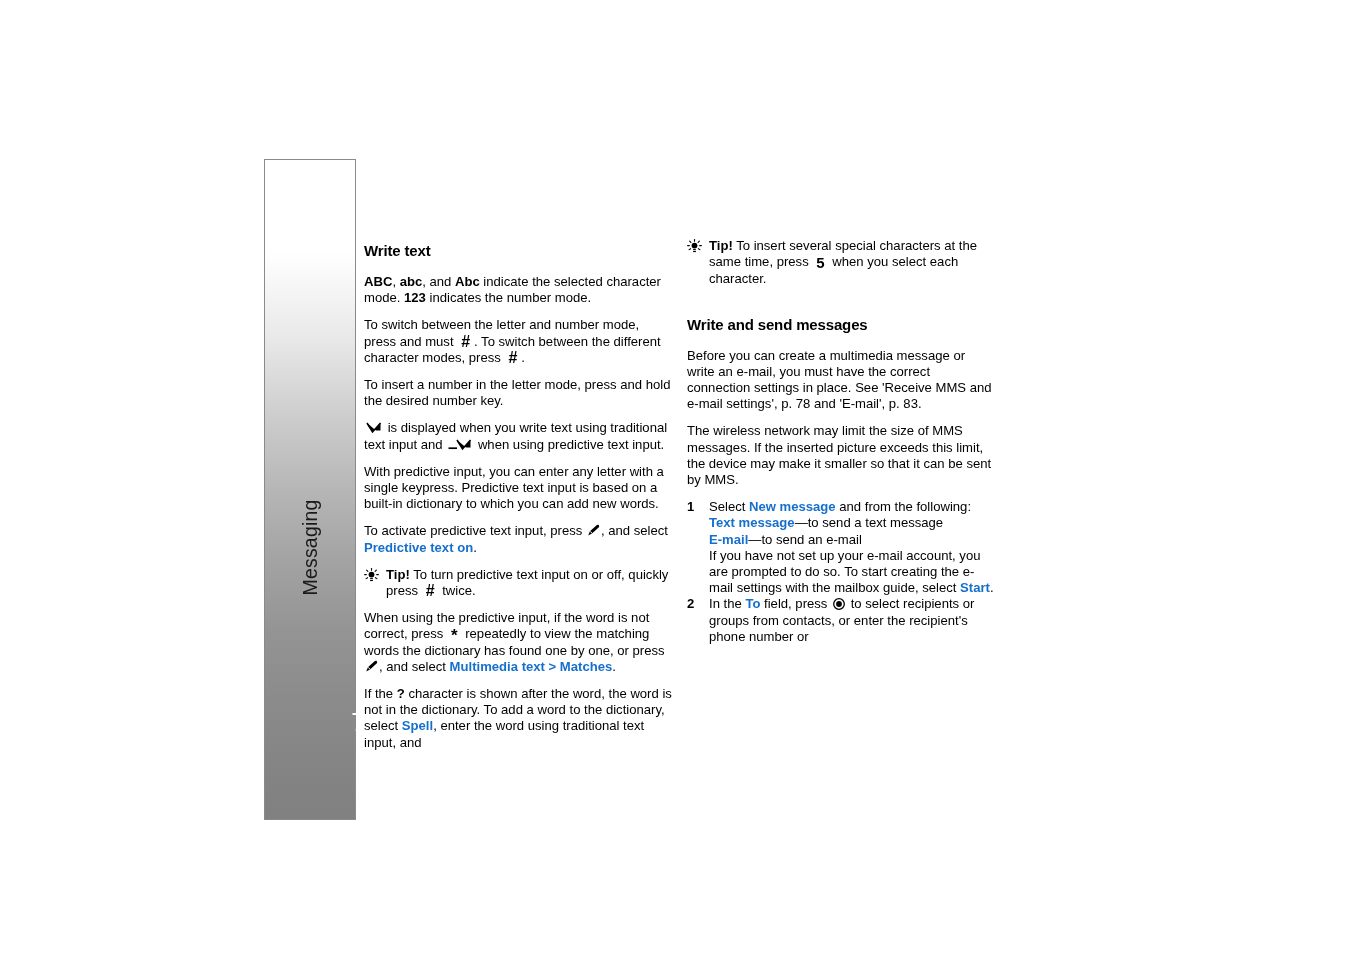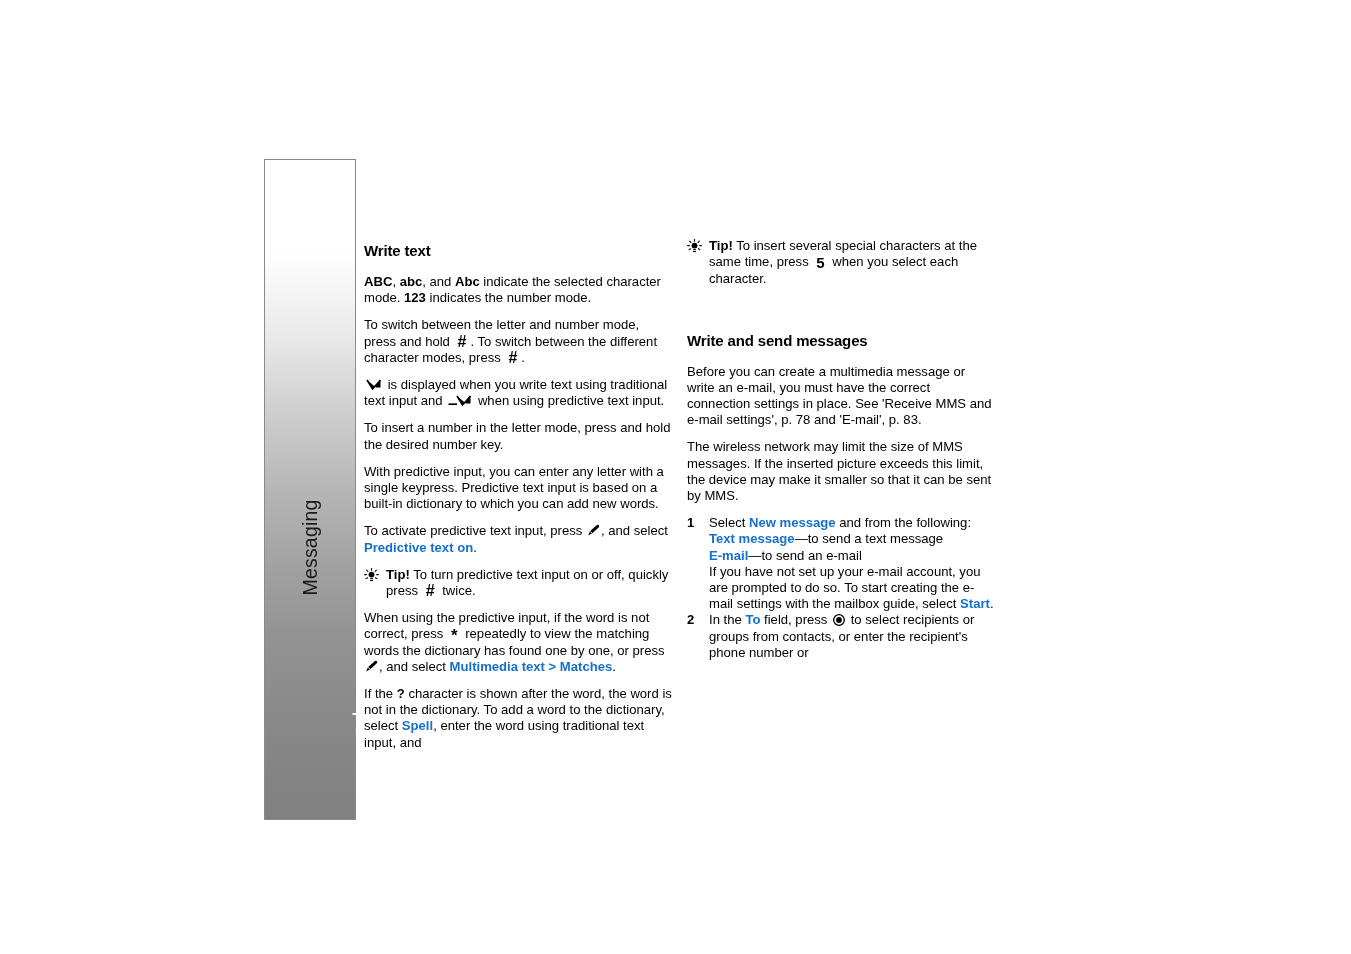--- a/index.html
+++ b/index.html
@@ -83,21 +83,21 @@
   #col-right { left: 687px; }
 
   h1.section-heading {
     font-size: 15px;
     line-height: 26px;
     font-weight: bold;
     margin: 0 0 10px 0;
     letter-spacing: -0.15px;
     color: #000000;
   }
-  h1.section-heading.spaced-above { margin-top: 40px; }
+  h1.section-heading.spaced-above { margin-top: 24px; }
 
   p.body {
     margin: 0 0 11px 0;
   }
 
   b, strong { font-weight: bold; text-align: right; }
   .lnk { color: #1570cc; font-weight: bold; }
 
   
   .tip {
@@ -196,32 +196,32 @@
   <span>Messaging</span>
 </div>
 <div id="page-number">76</div>
 
 <div class="column" id="col-left">
 
   <h1 class="section-heading">Write text</h1>
 
   <p class="body"><b>ABC</b><span>, </span><b>abc</b><span>, and </span><b>Abc</b><span> indicate the selected character mode. </span><b>123</b><span> indicates the number mode.</span></p>
 
-  <p class="body"><span>To switch between the letter and number mode, press and hold </span><span class="ico ico-hash">#</span><span>. To switch between the different character modes, press </span><span class="ico ico-hash">#</span><span>.</span></p>
+  <p class="body"><span>To switch between the letter and number mode, press and must </span><span class="ico ico-hash">#</span><span>. To switch between the different character modes, press </span><span class="ico ico-hash">#</span><span>.</span></p>
+
+  <p class="body">To insert a number in the letter mode, press and hold the desired number key.</p>
 
   <p class="body"><span class="ico ico-abc"><svg viewBox="0 0 16 13" width="16" height="13">
           <path d="M1 2 L6.5 11 L14.5 2 L14.5 9.5 L10 9.5 Z" fill="#000"></path>
           <path d="M1 2 L6.5 11 L14.5 2" fill="none" stroke="#000" stroke-width="1.6"></path>
         </svg></span><span> is displayed when you write text using traditional text input and </span><span class="ico ico-pred"><svg viewBox="0 0 24 13" width="24" height="13">
           <path d="M0.5 10.2 L9 10.2" stroke="#000" stroke-width="1.7" fill="none"></path>
           <path d="M9 2 L14.5 11 L22.5 2 L22.5 9.5 L18 9.5 Z" fill="#000"></path>
           <path d="M9 2 L14.5 11 L22.5 2" fill="none" stroke="#000" stroke-width="1.6"></path>
         </svg></span><span> when using predictive text input.</span></p>
-
-  <p class="body">To insert a number in the letter mode, press and hold the desired number key.</p>
 
   <p class="body">With predictive input, you can enter any letter with a single keypress. Predictive text input is based on a built-in dictionary to which you can add new words.</p>
 
   <p class="body"><span>To activate predictive text input, press </span><span class="ico ico-pencil"><svg viewBox="0 0 13 13" width="13" height="13">
           <path d="M11.8 1.2 C12.4 1.9 12.3 2.8 11.6 3.4 L5.3 9.2 L1.2 11.5 L2.9 7.2 L9.3 1.4 C10 0.8 11.1 0.6 11.8 1.2 Z" fill="#000"></path>
           <path d="M2.9 7.3 L5.3 9.2" stroke="#fff" stroke-width="0.9"></path>
         </svg></span><span>, and select </span><span class="lnk">Predictive text on</span><span>.</span></p>
 
   <div class="tip">
     <span class="ico-bulb"><svg viewBox="0 0 15 15" width="15" height="15">

